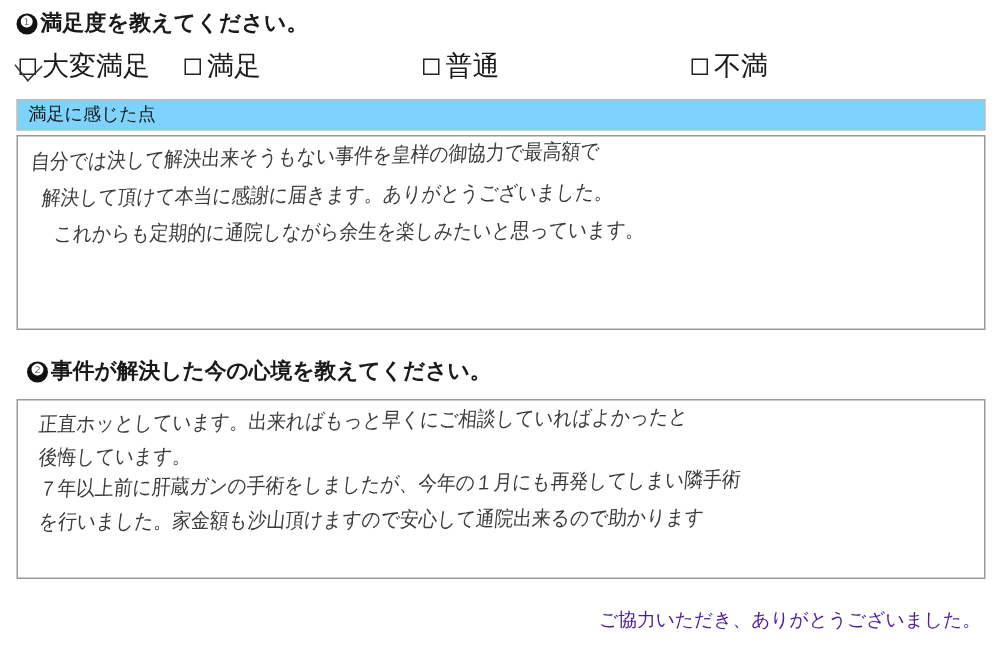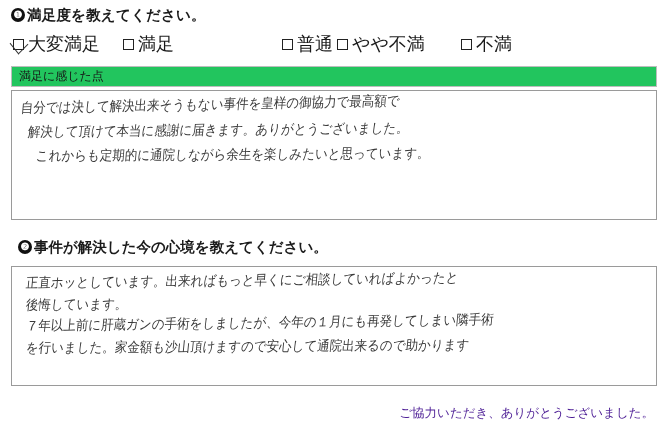--- a/index.html
+++ b/index.html
@@ -86,21 +86,21 @@
   .choice.c4 { left: 326px; }
   .choice.c5 { left: 450px; }
 
   
   .sec-label {
     position: absolute;
     left: 11px;
     top: 66px;
     width: 646px;
     height: 21px;
-    background: #22c55e;
+    background: #7dd3fc;
     border: 1px solid #bdbdbd;
     box-sizing: border-box;
     font-size: 12px;
     line-height: 19px;
     padding-left: 7px;
     color: #161616;
   }
 
   
   .hw-box {
@@ -172,23 +172,20 @@
   <div class="choices">
     <label class="choice c1">
       <span class="box checked"></span><span>大変満足</span>
     </label>
     <label class="choice c2">
       <span class="box"></span><span>満足</span>
     </label>
     <label class="choice c3">
       <span class="box"></span><span>普通</span>
     </label>
-    <label class="choice c4">
-      <span class="box"></span><span>やや不満</span>
-    </label>
     <label class="choice c5">
       <span class="box"></span><span>不満</span>
     </label>
   </div>
 
   <div class="sec-label">満足に感じた点</div>
 
   <div class="hw-box hw-a1">
     <div class="hw l1">自分では決して解決出来そうもない事件を皇样の御協力で最高額で</div>
     <div class="hw l2">解決して頂けて本当に感謝に届きます。ありがとうございました。</div>

